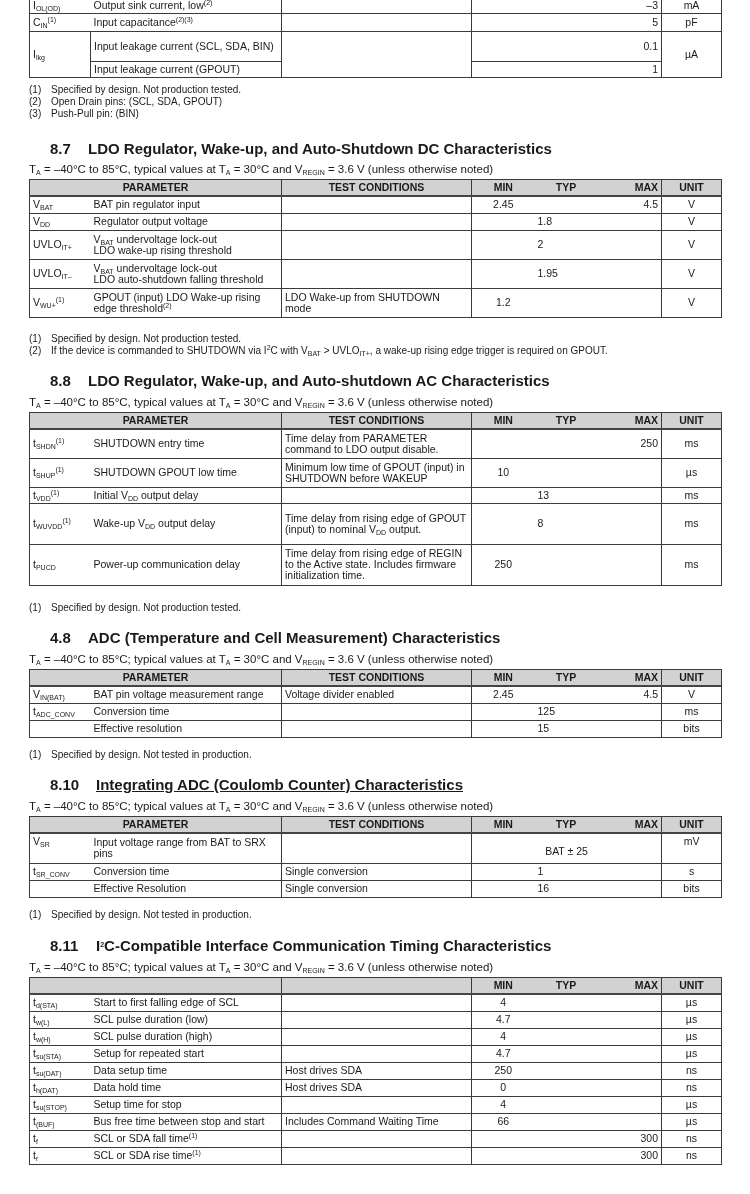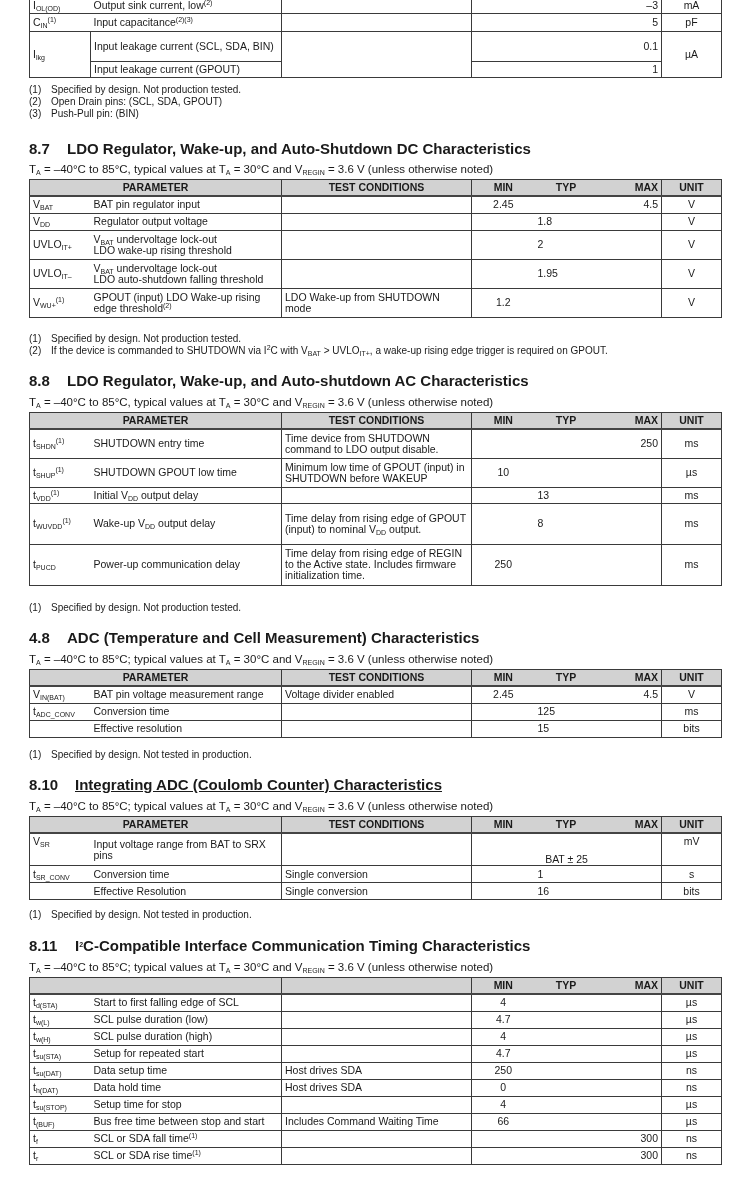--- a/index.html
+++ b/index.html
@@ -18,21 +18,21 @@
   table.spec td.max { border-left: none; text-align: right; }
   table.spec td.unit { text-align: center; }
   table.spec th.min { border-right: none; text-align: center; }
   table.spec th.typ { border-left: none; border-right: none; }
   table.spec th.max { border-left: none; text-align: right; }
   table.spec td.span3 { text-align: center; }
   table.spec td.mode { font-weight: bold; text-align: left; }
   sub { font-size: 7px; vertical-align: -2px; line-height: 0; }
   sup { font-size: 7px; vertical-align: 4px; line-height: 0; }
   .h2 { font-weight: bold; font-size: 15px; left: 29px; }
-  .h2 .num { display: inline-block; width: 38px; }
+  .h2 .num { display: inline-block; width: 38px; margin-left: 21px; }
   .h2 .num.wide { width: 46px; }
   .cond { font-size: 11.5px; left: 29px; }
   .note { font-size: 10px; left: 29px; line-height: 12px; }
   .note .n { display: inline-block; width: 22px; }
 </style>
 </head>
 <body>
 
 <div class="page">
 
@@ -179,21 +179,21 @@
       <th colspan="2">PARAMETER</th>
       <th>TEST CONDITIONS</th>
       <th class="min">MIN</th>
       <th class="typ">TYP</th>
       <th class="max">MAX</th>
       <th>UNIT</th>
     </tr>
     <tr style="height:29px">
       <td class="sym"><span>t</span><sub>SHDN</sub><sup>(1)</sup></td>
       <td class="desc">SHUTDOWN entry time</td>
-      <td>Time device from SHUTDOWN command to LDO output disable.</td>
+      <td>Time delay from PARAMETER command to LDO output disable.</td>
       <td class="min"></td>
       <td class="typ"></td>
       <td class="max">250</td>
       <td class="unit">ms</td>
     </tr>
     <tr style="height:29px">
       <td class="sym"><span>t</span><sub>SHUP</sub><sup>(1)</sup></td>
       <td class="desc">SHUTDOWN GPOUT low time</td>
       <td>Minimum low time of GPOUT (input) in SHUTDOWN before WAKEUP</td>
       <td class="min">10</td>
@@ -306,21 +306,21 @@
       <th>TEST CONDITIONS</th>
       <th class="min">MIN</th>
       <th class="typ">TYP</th>
       <th class="max">MAX</th>
       <th>UNIT</th>
     </tr>
     <tr style="height:30px">
       <td class="sym" style="vertical-align:top;padding-top:2px"><span>V</span><sub>SR</sub></td>
       <td class="desc">Input voltage range from BAT to SRX pins</td>
       <td></td>
-      <td colspan="3" class="span3" style="vertical-align:top;padding-top:20px">BAT ± 25</td>
+      <td colspan="3" class="span3" style="vertical-align:top;padding-top:12px">BAT ± 25</td>
       <td class="unit" style="vertical-align:top;padding-top:2px">mV</td>
     </tr>
     <tr style="height:17px">
       <td class="sym"><span>t</span><sub>SR_CONV</sub></td>
       <td class="desc">Conversion time</td>
       <td>Single conversion</td>
       <td class="min"></td>
       <td class="typ">1</td>
       <td class="max"></td>
       <td class="unit">s</td>

